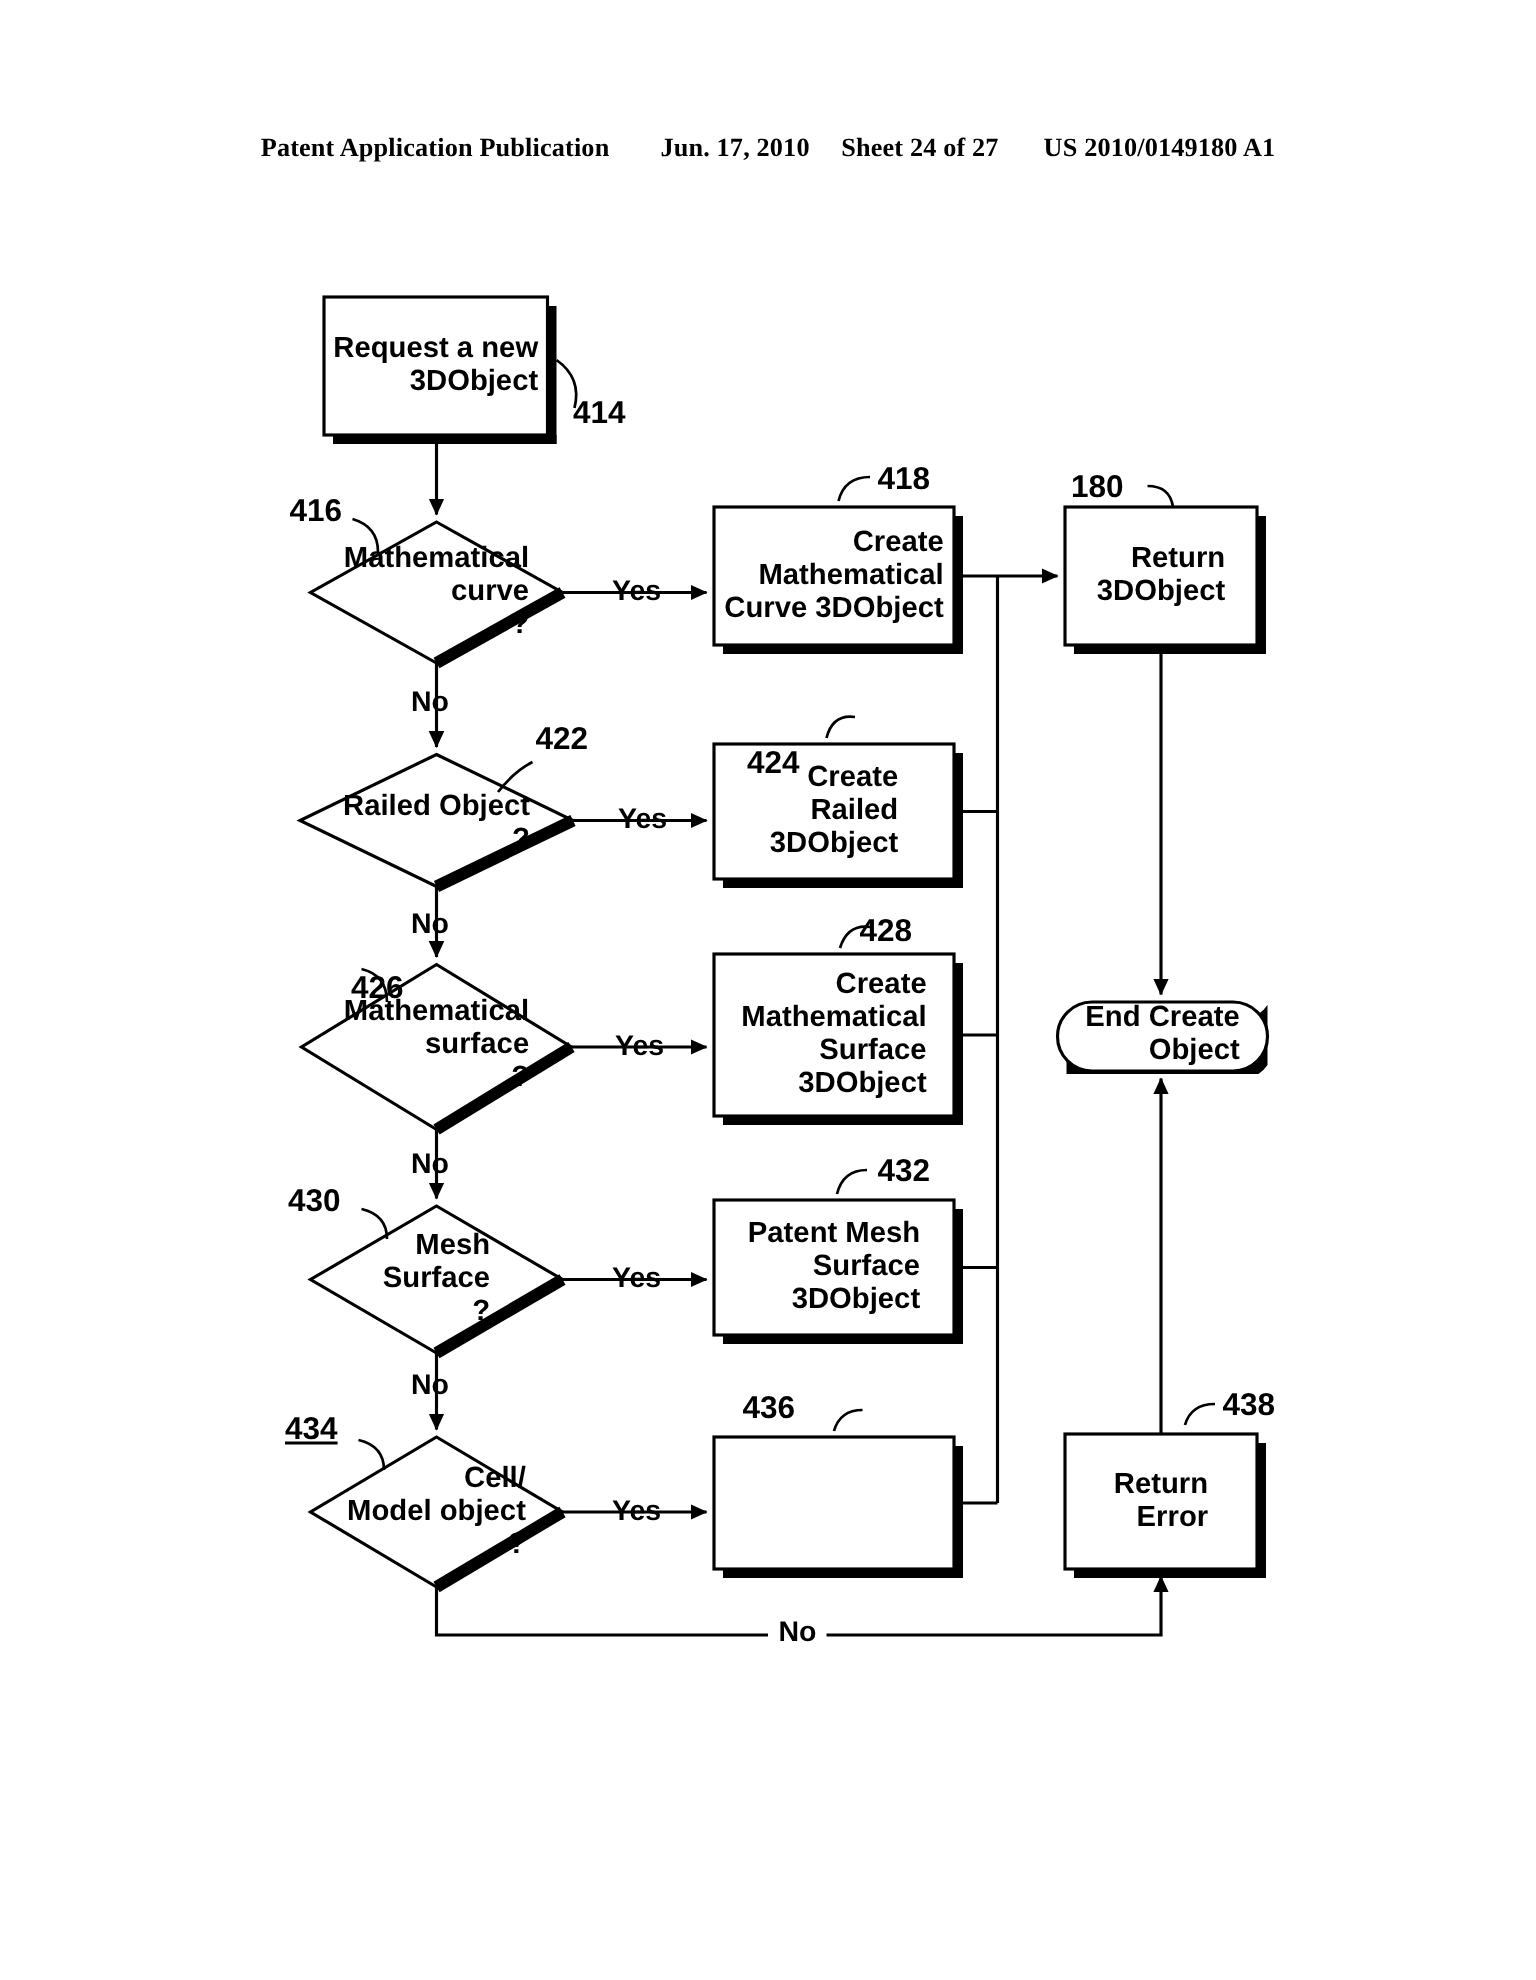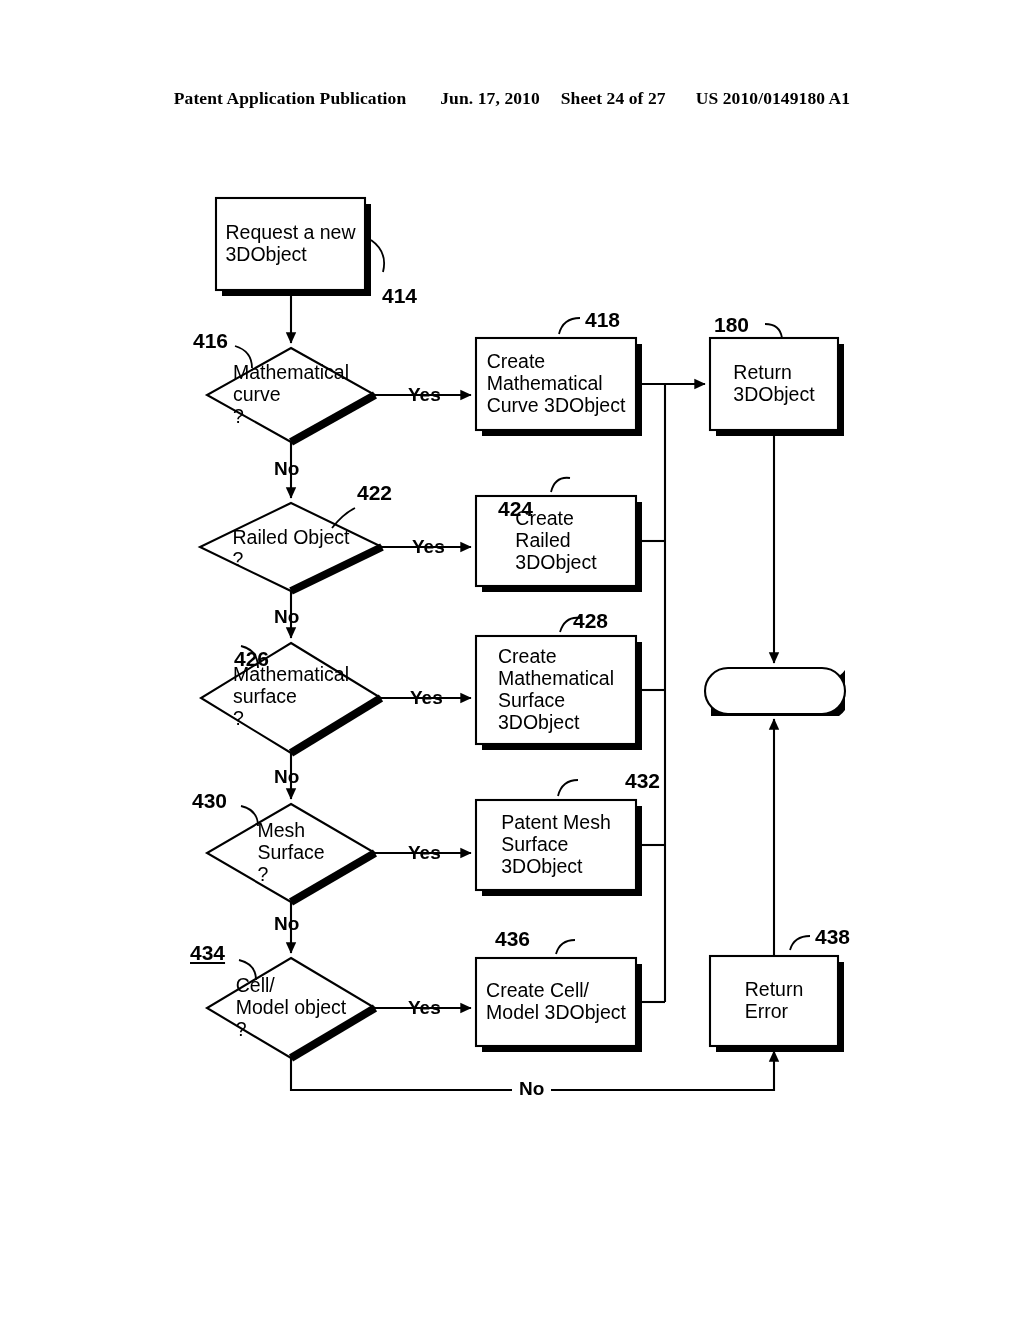--- a/index.html
+++ b/index.html
@@ -32,22 +32,22 @@
     font-weight:bold;font-size:42px;letter-spacing:.5px;
   }
 
   
   svg.flow{position:absolute;left:0;top:0;width:1024px;height:1320px;}
 
   
   .ntext{
     position:absolute;
     display:flex;align-items:center;justify-content:center;
-    text-align:left;
-    font-weight:normal;
+    text-align:right;
+    font-weight:bold;
     line-height:1.12;
     white-space:pre-line;
     pointer-events:none;
   }
   .box-t{font-size:19.5px;}
   .dia-t{font-size:19.5px;}
   .term-t{font-size:19.5px;}
   .ref{
     position:absolute;font-weight:bold;font-size:21px;
   }
@@ -208,37 +208,37 @@
 ?</div>
 
   <div class="ntext box-t" style="left:476px;top:800px;width:160px;height:90px;">Patent Mesh
 Surface
 3DObject</div>
 
   <div class="ntext dia-t" style="left:203px;top:968px;width:176px;height:80px;">Cell/
 Model object
 ?</div>
 
-  <div class="ntext box-t" style="left:472px;top:958px;width:168px;height:88px;">Create Cell/
-Model 3DObject</div>
 
   <div class="ntext box-t" style="left:710px;top:956px;width:128px;height:90px;">Return
 Error</div>
 
-
-  <div class="ref" style="left:382px;top:264px;margin-top:20px;">414</div>
+  <div class="ntext term-t" style="left:705px;top:666px;width:140px;height:48px;">End Create
+Object</div>
+
+  <div class="ref" style="left:382px;top:264px;">414</div>
   <div class="ref" style="left:193px;top:329px;">416</div>
   <div class="ref" style="left:585px;top:308px;">418</div>
   <div class="ref" style="left:714px;top:313px;">180</div>
   <div class="ref" style="left:357px;top:481px;">422</div>
   <div class="ref" style="left:498px;top:461px;margin-top:36px;">424</div>
   <div class="ref" style="left:192px;top:647px;margin-left:42px;">426</div>
   <div class="ref" style="left:573px;top:609px;">428</div>
   <div class="ref" style="left:192px;top:789px;">430</div>
-  <div class="ref" style="left:585px;top:769px;margin-left:40px;">432</div>
+  <div class="ref" style="left:585px;top:769px;">432</div>
   <div class="ref" style="left:190px;top:941px;text-decoration:underline;">434</div>
   <div class="ref" style="left:495px;top:927px;">436</div>
   <div class="ref" style="left:815px;top:925px;">438</div>
 
   <div class="edgelbl" style="left:408px;top:384px;">Yes</div>
   <div class="edgelbl" style="left:274px;top:458px;">No</div>
   <div class="edgelbl" style="left:412px;top:536px;">Yes</div>
   <div class="edgelbl" style="left:274px;top:606px;">No</div>
   <div class="edgelbl" style="left:410px;top:687px;">Yes</div>
   <div class="edgelbl" style="left:274px;top:766px;">No</div>

